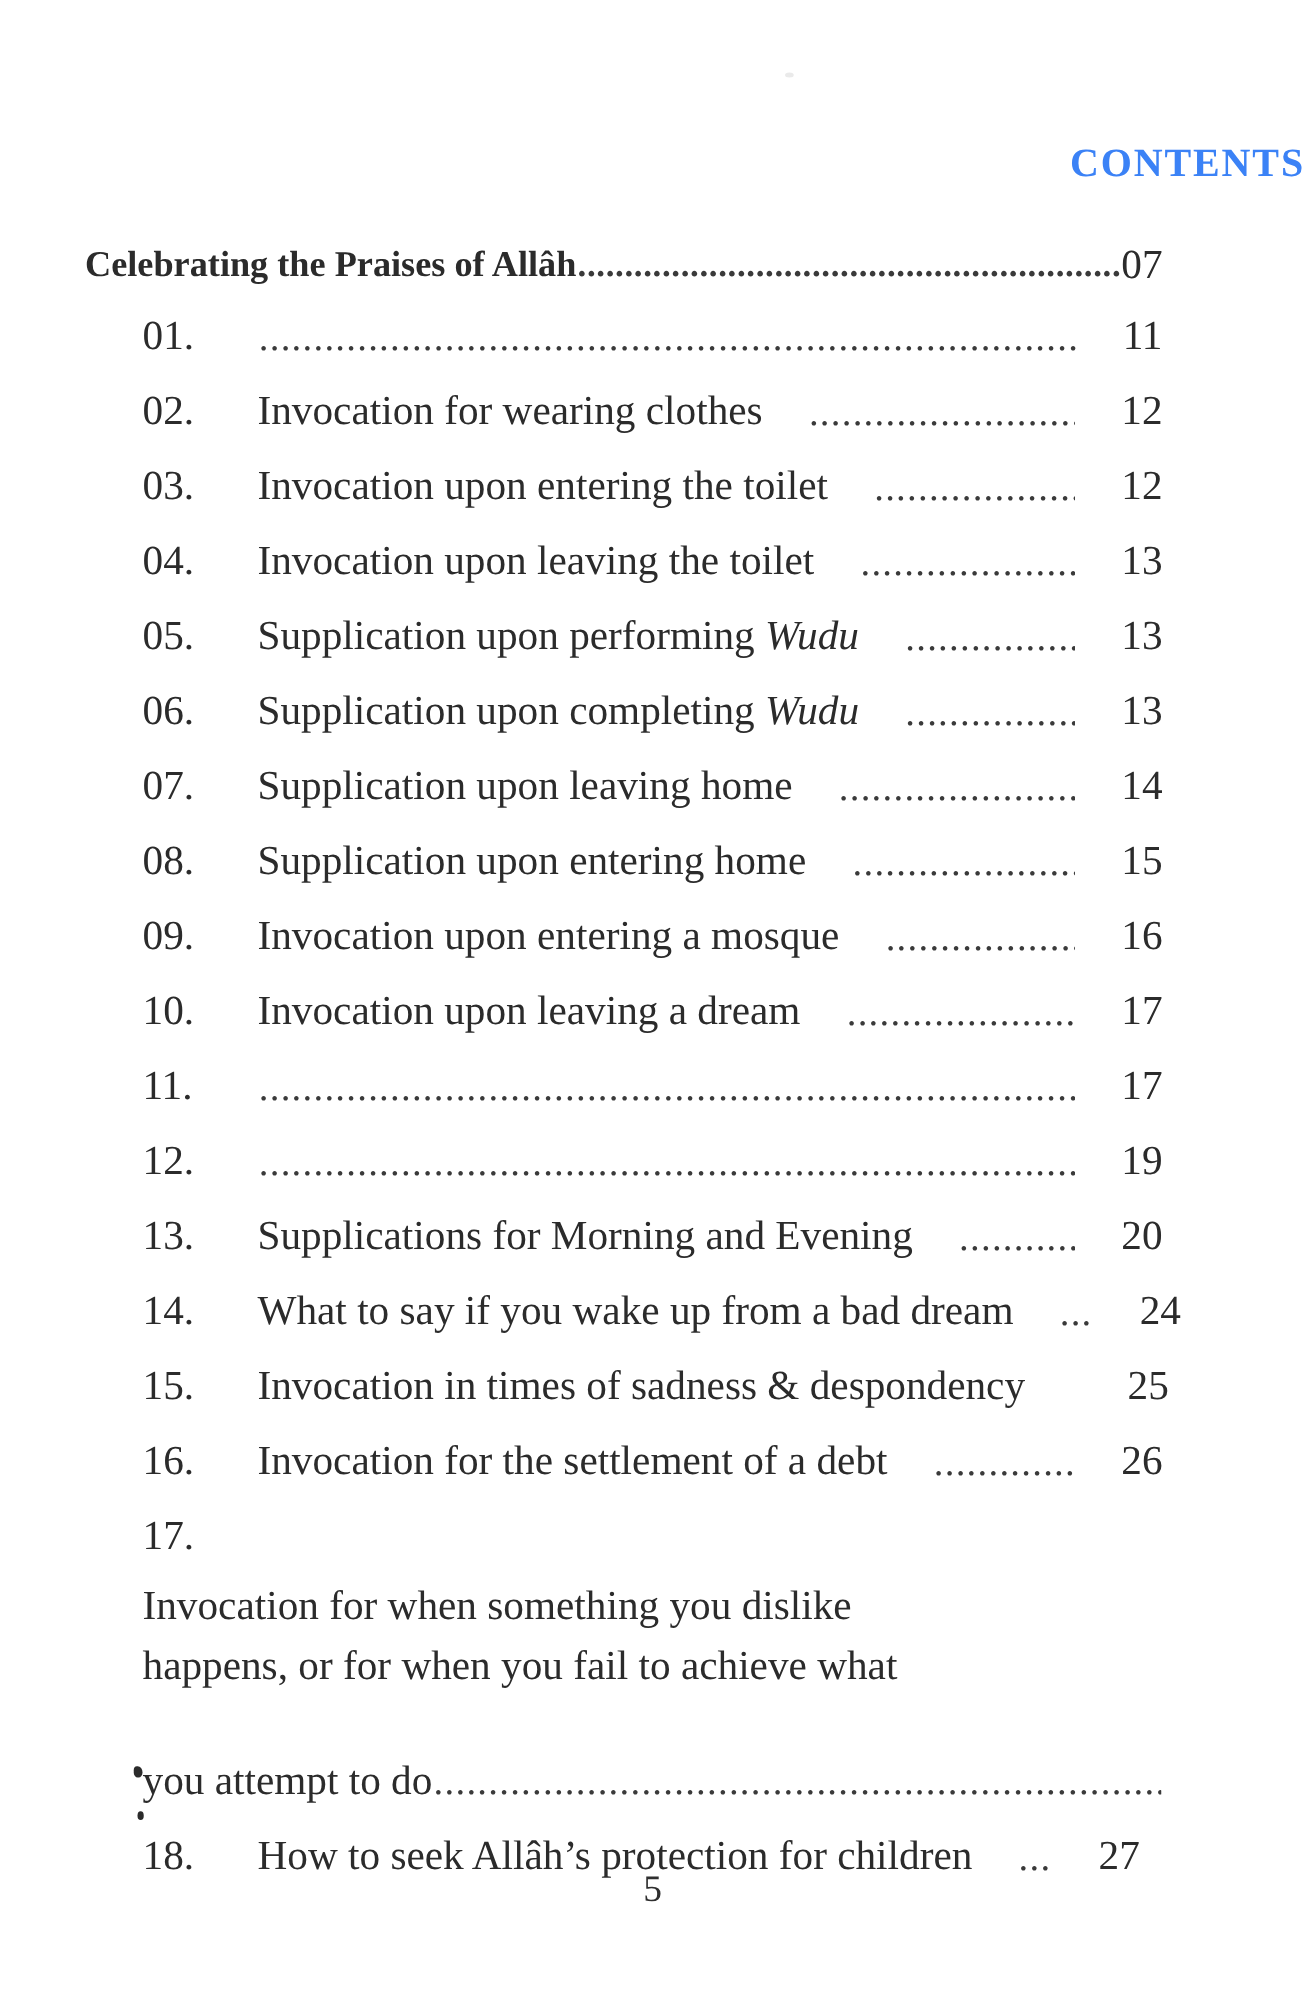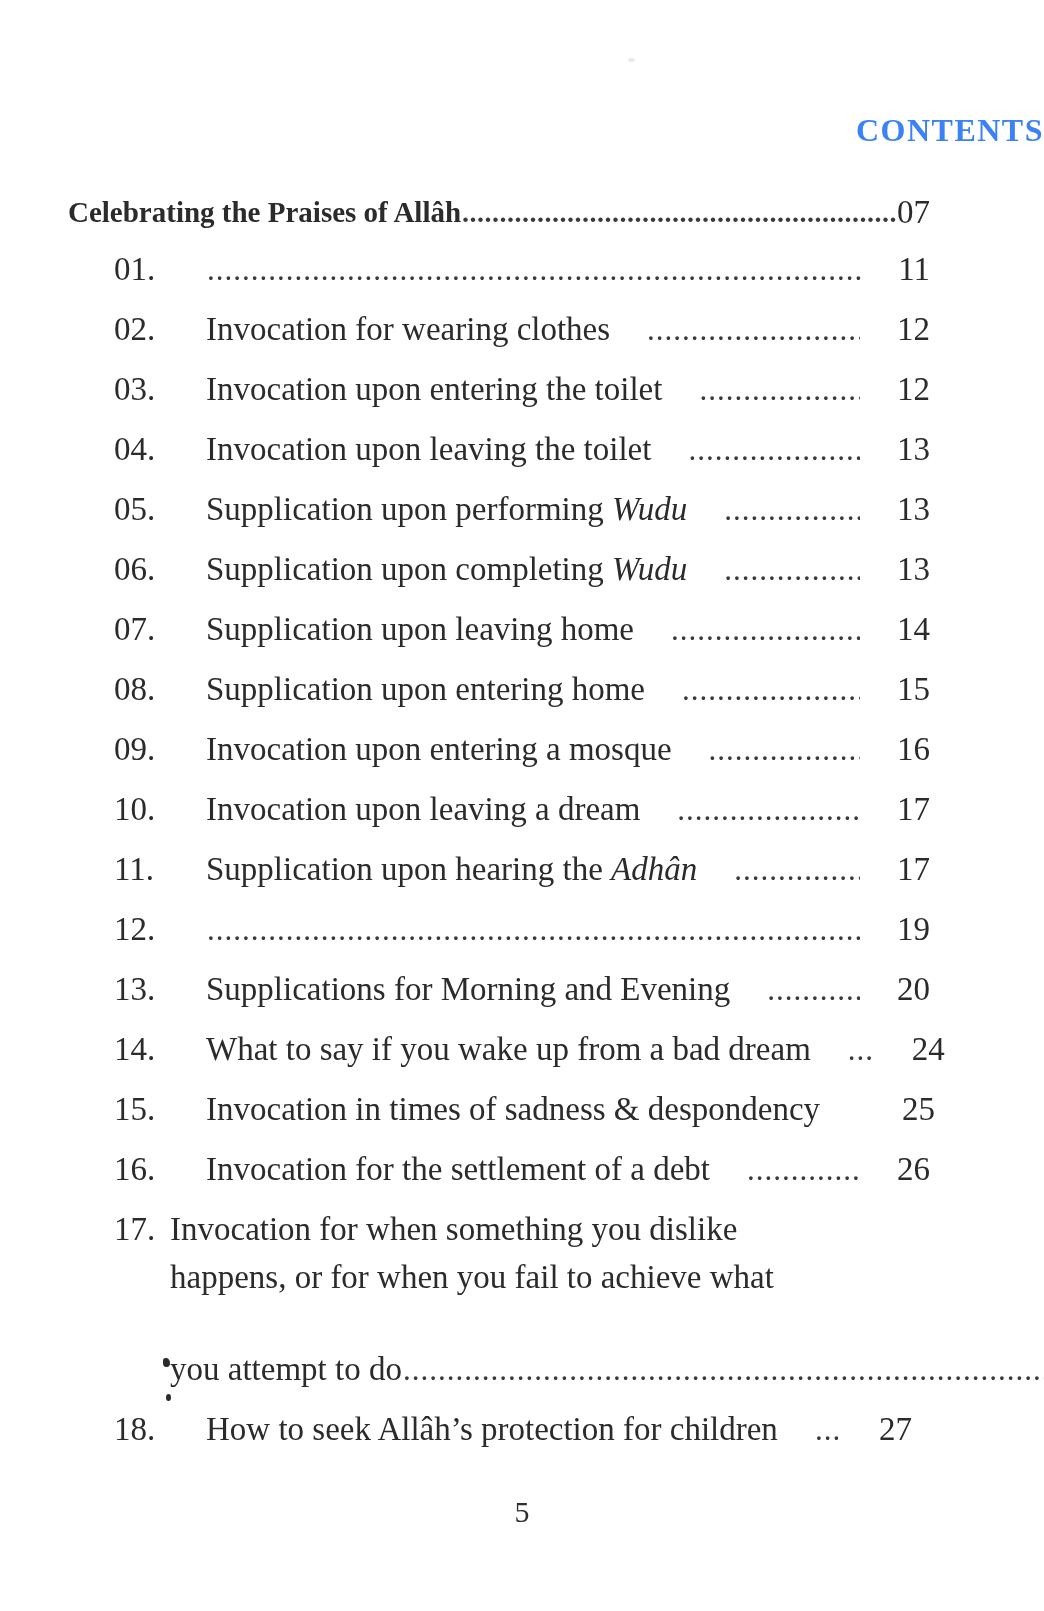--- a/index.html
+++ b/index.html
@@ -138,20 +138,21 @@
 
   
   .toc-block {
     display: flex;
     margin-left: 46px;
     width: calc(100% - 46px);
     font-size: 33px;
     line-height: 1;
     margin-bottom: 27px;
     color: #2b2b2b;
+    flex-direction: column;
   }
   .toc-block .num {
     flex: 0 0 56px;
     white-space: pre;
   }
   .toc-block .block-body {
     flex: 1 1 auto;
   }
   .toc-block .block-line {
     margin-bottom: 15px;
@@ -301,21 +302,20 @@
 
     <div class="toc-row entry-row">
       <span class="num">10.</span>
       <span class="label">Invocation upon leaving a dream</span>
       <span class="leader"></span>
       <span class="page-num">17</span>
     </div>
 
     <div class="toc-row entry-row">
       <span class="num">11.</span>
-      <span class="label"><span>Supplication upon hearing the </span><em class="term">Adhân</em></span>
       <span class="leader"></span>
       <span class="page-num">17</span>
     </div>
 
     <div class="toc-row entry-row">
       <span class="num">12.</span>
       <span class="leader"></span>
       <span class="page-num">19</span>
     </div>
 

